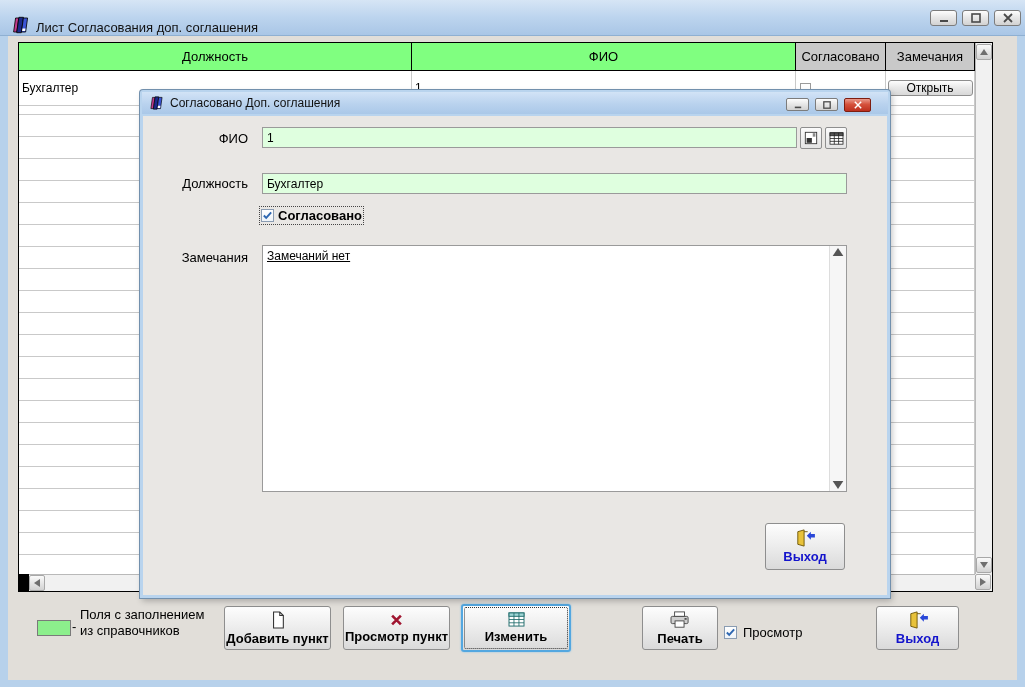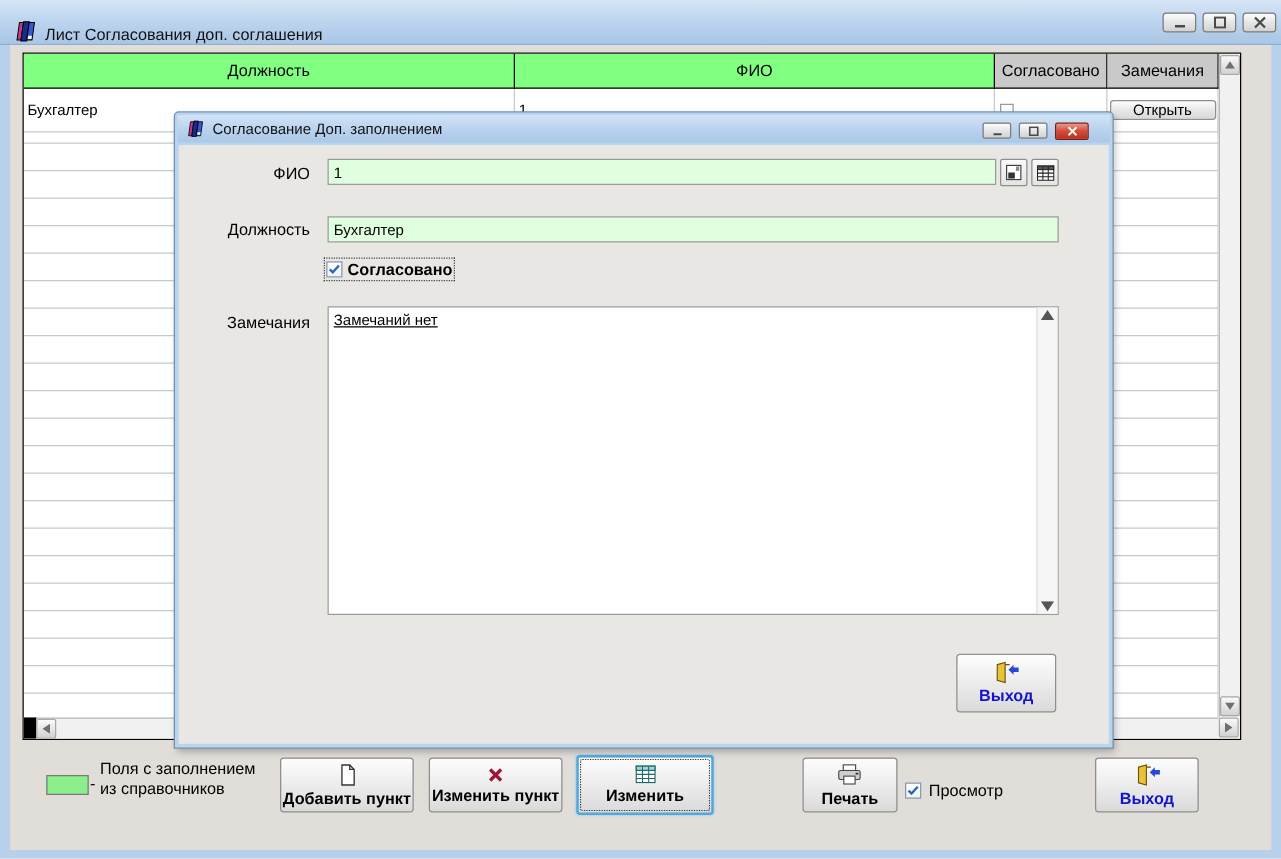--- a/index.html
+++ b/index.html
@@ -305,21 +305,21 @@
         <path d="M4 1 h7 l4 4 v14 h-11 z" fill="#fff" stroke="#333" stroke-width="1.2"></path>
         <path d="M11 1 v4 h4" fill="none" stroke="#333" stroke-width="1.2"></path>
       </svg>
     <span>Добавить пункт</span>
   </div>
 
   <div class="btn toolbtn" style="left:343px; top:606px; width:107px;">
     <svg width="15" height="14" viewBox="0 0 16 16">
         <path d="M3 3 L13 13 M13 3 L3 13" stroke="#a01530" stroke-width="3"></path>
       </svg>
-    <span>Изменить пункт</span>
+    <span>Просмотр пункт</span>
   </div>
 
   <div class="btn toolbtn" style="left:642px; top:606px; width:76px;">
     <svg width="22" height="18" viewBox="0 0 24 20">
       <rect x="6" y="1" width="11" height="5" fill="#fff" stroke="#444"></rect>
       <rect x="2" y="6" width="19" height="8" rx="1.5" fill="#cfcfcf" stroke="#444"></rect>
       <rect x="6.5" y="11" width="10" height="7" fill="#fff" stroke="#444"></rect>
       <rect x="17" y="8" width="2.4" height="1.6" fill="#333"></rect>
     </svg>
     <span>Печать</span>
@@ -354,21 +354,21 @@
   <div class="dialog">
     <div class="dlg-titlebar">
       <svg class="appicon" viewBox="0 0 20 20">
         <g transform="skewX(-8) translate(1,0)">
           <rect x="5" y="3" width="3.2" height="14" fill="#c23a8c" stroke="#000" stroke-width="0.8"></rect>
           <rect x="8.2" y="2.3" width="4.6" height="15.4" fill="#1b2a8a" stroke="#000" stroke-width="0.8"></rect>
           <rect x="12.8" y="3" width="4.2" height="14" fill="#3b55d6" stroke="#000" stroke-width="0.8"></rect>
           <rect x="13.4" y="13.5" width="3" height="2.6" fill="#fff"></rect>
         </g>
       </svg>
-      <span class="ttl">Согласование Доп. заполнением</span>
+      <span class="ttl">Согласовано Доп. соглашения</span>
       <div class="dlg-winbtns">
         <div class="dlg-winbtn">
             <svg width="10" height="8" viewBox="0 0 12 10">
               <rect x="2" y="7" width="8" height="2" fill="#4a4a4a"></rect>
             </svg>
           </div>
         <div class="dlg-winbtn">
             <svg width="10" height="8" viewBox="0 0 12 10">
               <rect x="2" y="1" width="8" height="8" fill="none" stroke="#4a4a4a" stroke-width="1.6"></rect>
             </svg>

